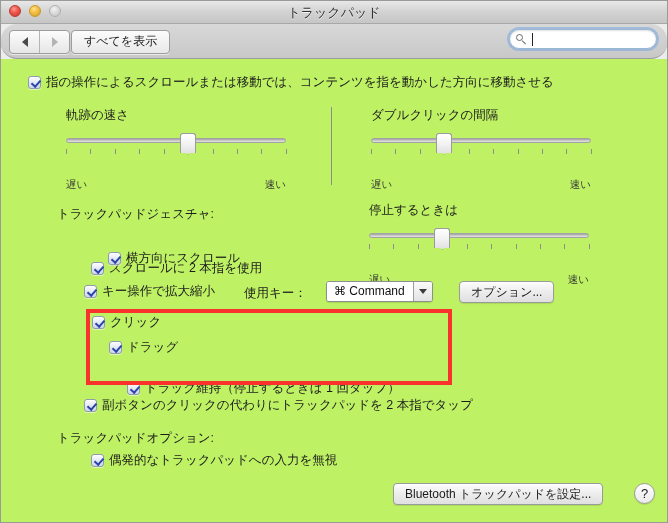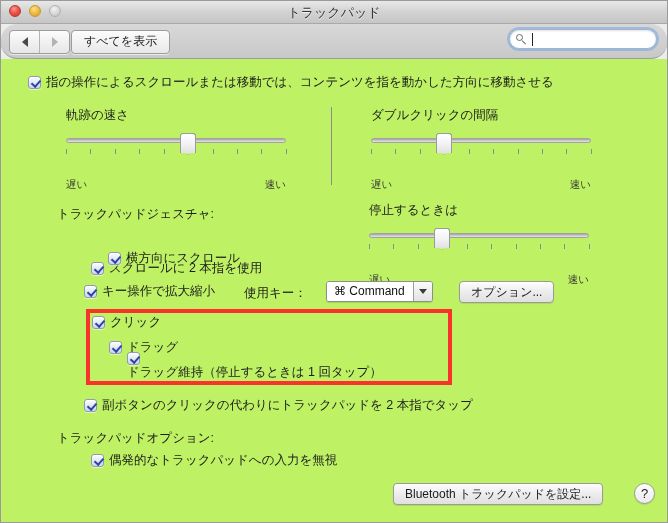--- a/index.html
+++ b/index.html
@@ -518,21 +518,21 @@
     <div class="row-check" style="left:91px; top:256px;">
       <span class="cb"></span>
       <span>クリック</span>
     </div>
 
     <div class="row-check" style="left:108px; top:281px;justify-content:space-between;">
       <span class="cb"></span>
       <span>ドラッグ</span>
     </div>
 
-    <div class="row-check" style="left:126px; top:292px;flex-direction:column;">
+    <div class="row-check" style="left:126px; top:322px;">
       <span class="cb"></span>
       <span>ドラッグ維持（停止するときは 1 回タップ）</span>
     </div>
 
     <div class="row-check" style="left:83px; top:339px;">
       <span class="cb"></span>
       <span>副ボタンのクリックの代わりにトラックパッドを 2 本指でタップ</span>
     </div>
 
     <div class="section-label" style="left:56px; top:371px;">トラックパッドオプション:</div>

